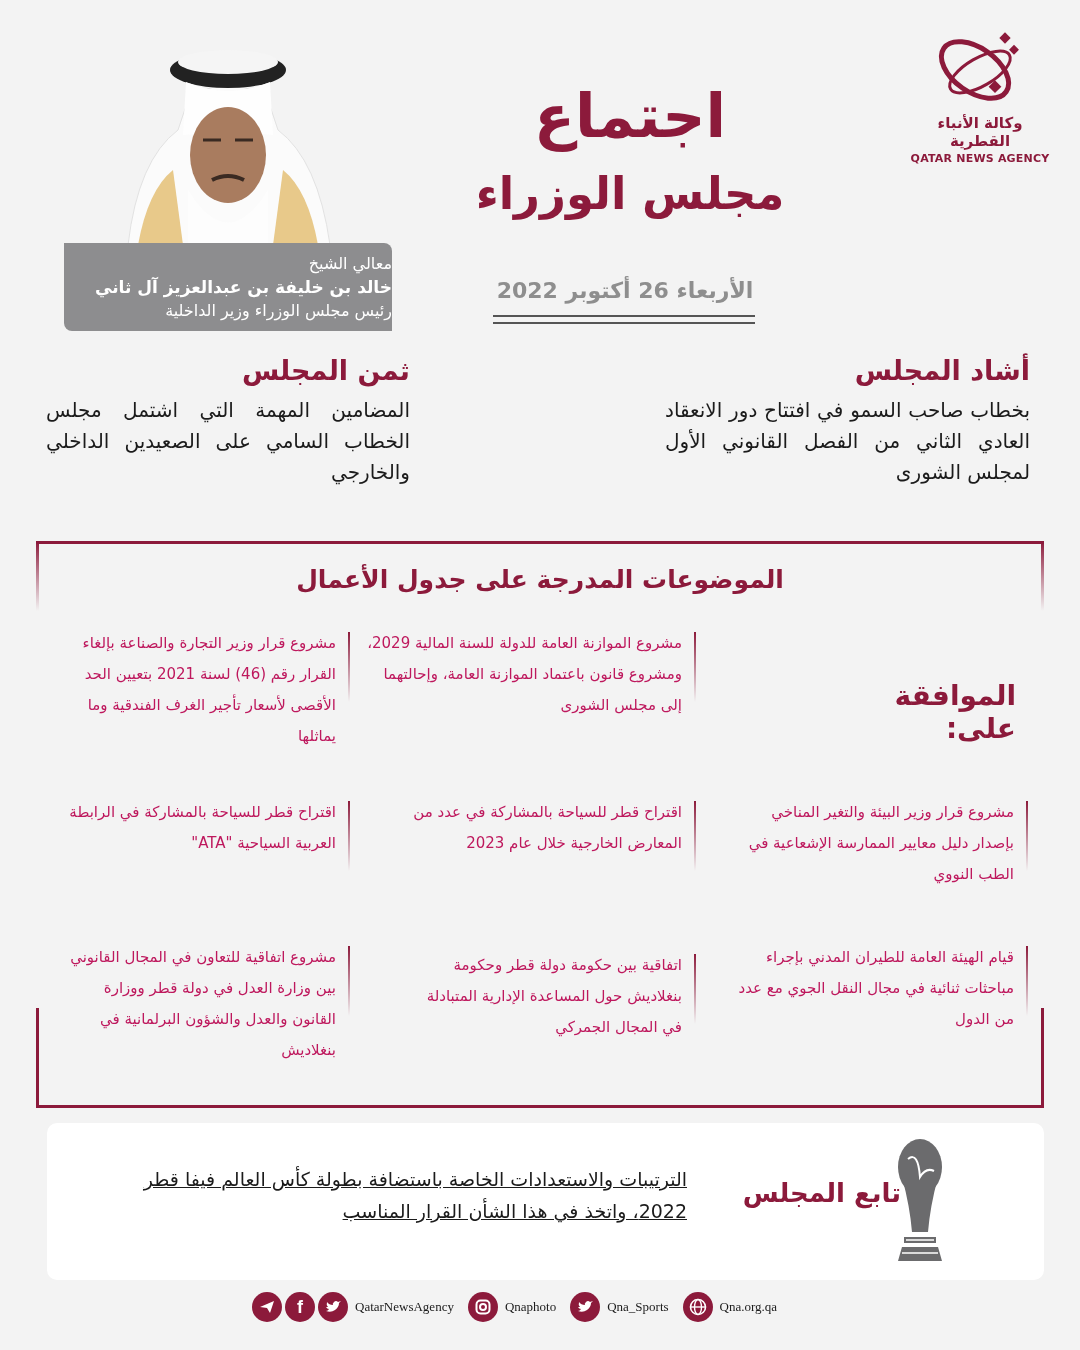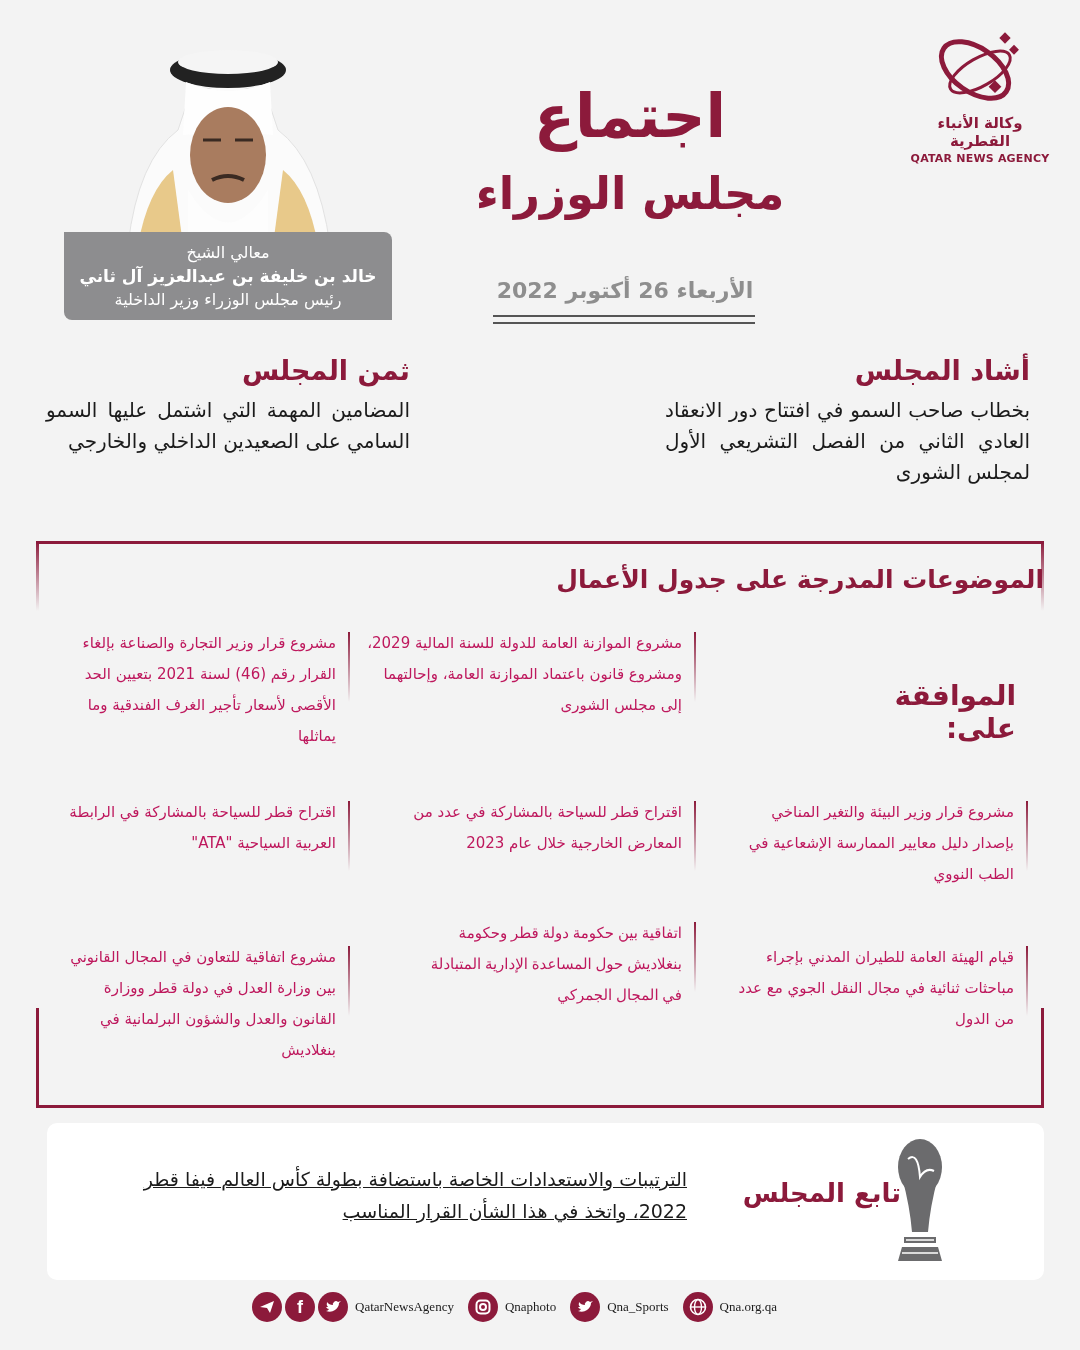--- a/index.html
+++ b/index.html
@@ -21,43 +21,43 @@
     .title { position:absolute; left:420px; top:78px; width:420px; text-align:center; direction:rtl; }
     .title .l1 { font-size:60px; font-weight:bold; color:#8c1a3b; line-height:76px; }
     .title .l2 { font-size:45px; font-weight:bold; color:#8c1a3b; line-height:80px; }
     .date { position:absolute; left:490px; top:278px; width:270px; text-align:center; direction:rtl;
             font-size:22px; font-weight:bold; color:#8e8e8e; }
     .date-rule { position:absolute; left:493px; top:315px; width:262px; height:9px;
                  border-top:2px solid #555; border-bottom:2px solid #555; }
 
     
     .portrait { position:absolute; left:108px; top:40px; width:240px; height:205px; }
-    .caption { position:absolute; left:64px; top:232px; width:328px; height:88px; background:#8d8d8f;
-               border-radius:0 8px 0 8px; color:#fff; text-align:center; direction:rtl; padding-top:10px; }
+    .caption { position:absolute; left:64px; top:243px; width:328px; height:88px; background:#8d8d8f;
+               border-radius:0 8px 0 8px; color:#fff; direction:rtl; padding-top:10px; }
     .caption .c1 { font-size:16px; line-height:22px; }
     .caption .c2 { font-size:17px; font-weight:bold; line-height:24px; }
     .caption .c3 { font-size:16px; line-height:24px; }
 
     
     .sec { position:absolute; direction:rtl; text-align:right; }
     .sec h2 { font-size:27px; font-weight:bold; color:#8c1a3b; line-height:36px; }
     .sec p { font-size:20px; line-height:31px; color:#1b1b1b; text-align:justify; text-align-last:right; margin-top:6px; }
     .sec-right { left:665px; top:353px; width:365px; }
     .sec-left { left:46px; top:353px; width:364px; }
 
     
     .agenda { position:absolute; left:36px; top:541px; width:1008px; height:567px; }
     .agenda .top { position:absolute; left:0; top:0; right:0; height:3px; background:#8c1a3b; }
     .agenda .side-l, .agenda .side-r { position:absolute; top:0; width:3px; height:70px;
             background:linear-gradient(#8c1a3b, rgba(140,26,59,0)); }
     .agenda .side-l { left:0; } .agenda .side-r { right:0; }
     .agenda .bottom { position:absolute; left:0; right:0; bottom:0; height:3px; background:#8c1a3b; }
     .agenda .bl, .agenda .br { position:absolute; bottom:0; width:3px; height:100px; background:#8c1a3b; }
     .agenda .bl { left:0; } .agenda .br { right:0; }
-    .agenda-title { position:absolute; left:0; right:0; top:24px; text-align:right; direction:rtl;
+    .agenda-title { position:absolute; left:0; right:0; top:24px; text-align:center; direction:rtl;
                     font-size:25px; font-weight:bold; color:#8c1a3b; }
     .approve { position:absolute; left:780px; top:138px; width:200px; text-align:right; direction:rtl;
                font-size:28px; font-weight:bold; color:#8c1a3b; }
 
     .item { position:absolute; direction:rtl; text-align:right; font-size:15px; line-height:31px; color:#be185d;
             padding-right:14px; }
     .item::before { content:""; position:absolute; right:0; top:4px; width:2px; height:70px;
                     background:linear-gradient(#8c1a3b, rgba(140,26,59,0)); }
 
     
@@ -111,25 +111,25 @@
   </svg>
 </div>
 <div class="caption">
   <div class="c1">معالي الشيخ</div>
   <div class="c2">خالد بن خليفة بن عبدالعزيز آل ثاني</div>
   <div class="c3">رئيس مجلس الوزراء وزير الداخلية</div>
 </div>
 
 <div class="sec sec-right">
   <h2>أشاد المجلس</h2>
-  <p>بخطاب صاحب السمو في افتتاح دور الانعقاد العادي الثاني من الفصل التشريعي الأول لمجلس الشورى</p>
+  <p>بخطاب صاحب السمو في افتتاح دور الانعقاد العادي الثاني من الفصل القانوني الأول لمجلس الشورى</p>
 </div>
 <div class="sec sec-left">
   <h2>ثمن المجلس</h2>
-  <p>المضامين المهمة التي اشتمل عليها السمو السامي على الصعيدين الداخلي والخارجي</p>
+  <p>المضامين المهمة التي اشتمل مجلس الخطاب السامي على الصعيدين الداخلي والخارجي</p>
 </div>
 
 <div class="agenda">
   <div class="top"></div>
   <div class="side-l"></div>
   <div class="side-r"></div>
   <div class="bl"></div>
   <div class="br"></div>
   <div class="bottom"></div>
 
@@ -137,21 +137,21 @@
   <div class="approve">الموافقة على:</div>
 
   <div class="item" style="left:330px; top:87px; width:330px;">مشروع الموازنة العامة للدولة للسنة المالية 2029، ومشروع قانون باعتماد الموازنة العامة، وإحالتهما إلى مجلس الشورى</div>
   <div class="item" style="left:10px; top:87px; width:304px;">مشروع قرار وزير التجارة والصناعة بإلغاء القرار رقم (46) لسنة 2021 بتعيين الحد الأقصى لأسعار تأجير الغرف الفندقية وما يماثلها</div>
 
   <div class="item" style="left:712px; top:256px; width:280px;">مشروع قرار وزير البيئة والتغير المناخي بإصدار دليل معايير الممارسة الإشعاعية في الطب النووي</div>
   <div class="item" style="left:370px; top:256px; width:290px;">اقتراح قطر للسياحة بالمشاركة في عدد من المعارض الخارجية خلال عام 2023</div>
   <div class="item" style="left:20px; top:256px; width:294px;">اقتراح قطر للسياحة بالمشاركة في الرابطة العربية السياحية "ATA"</div>
 
   <div class="item" style="left:702px; top:401px; width:290px;">قيام الهيئة العامة للطيران المدني بإجراء مباحثات ثنائية في مجال النقل الجوي مع عدد من الدول</div>
-  <div class="item" style="left:380px; top:377px; width:280px;font-family:Liberation Serif, serif;">اتفاقية بين حكومة دولة قطر وحكومة بنغلاديش حول المساعدة الإدارية المتبادلة في المجال الجمركي</div>
+  <div class="item" style="left:380px; top:409px; width:280px;">اتفاقية بين حكومة دولة قطر وحكومة بنغلاديش حول المساعدة الإدارية المتبادلة في المجال الجمركي</div>
   <div class="item" style="left:20px; top:401px; width:294px;">مشروع اتفاقية للتعاون في المجال القانوني بين وزارة العدل في دولة قطر ووزارة القانون والعدل والشؤون البرلمانية في بنغلاديش</div>
 </div>
 
 <div class="wc">
   <div class="trophy">
     <svg width="60" height="130" viewBox="0 0 60 130">
       <ellipse cx="30" cy="30" rx="22" ry="28" fill="#6b6b6d"></ellipse>
       <path d="M12 40 Q20 70 22 95 L38 95 Q40 70 48 40 Z" fill="#6b6b6d"></path>
       <path d="M18 22 Q28 14 30 40 Q36 30 44 34" stroke="#fff" stroke-width="2" fill="none"></path>
       <path d="M14 100 h32 v6 h-32 z" fill="#6b6b6d"></path>

